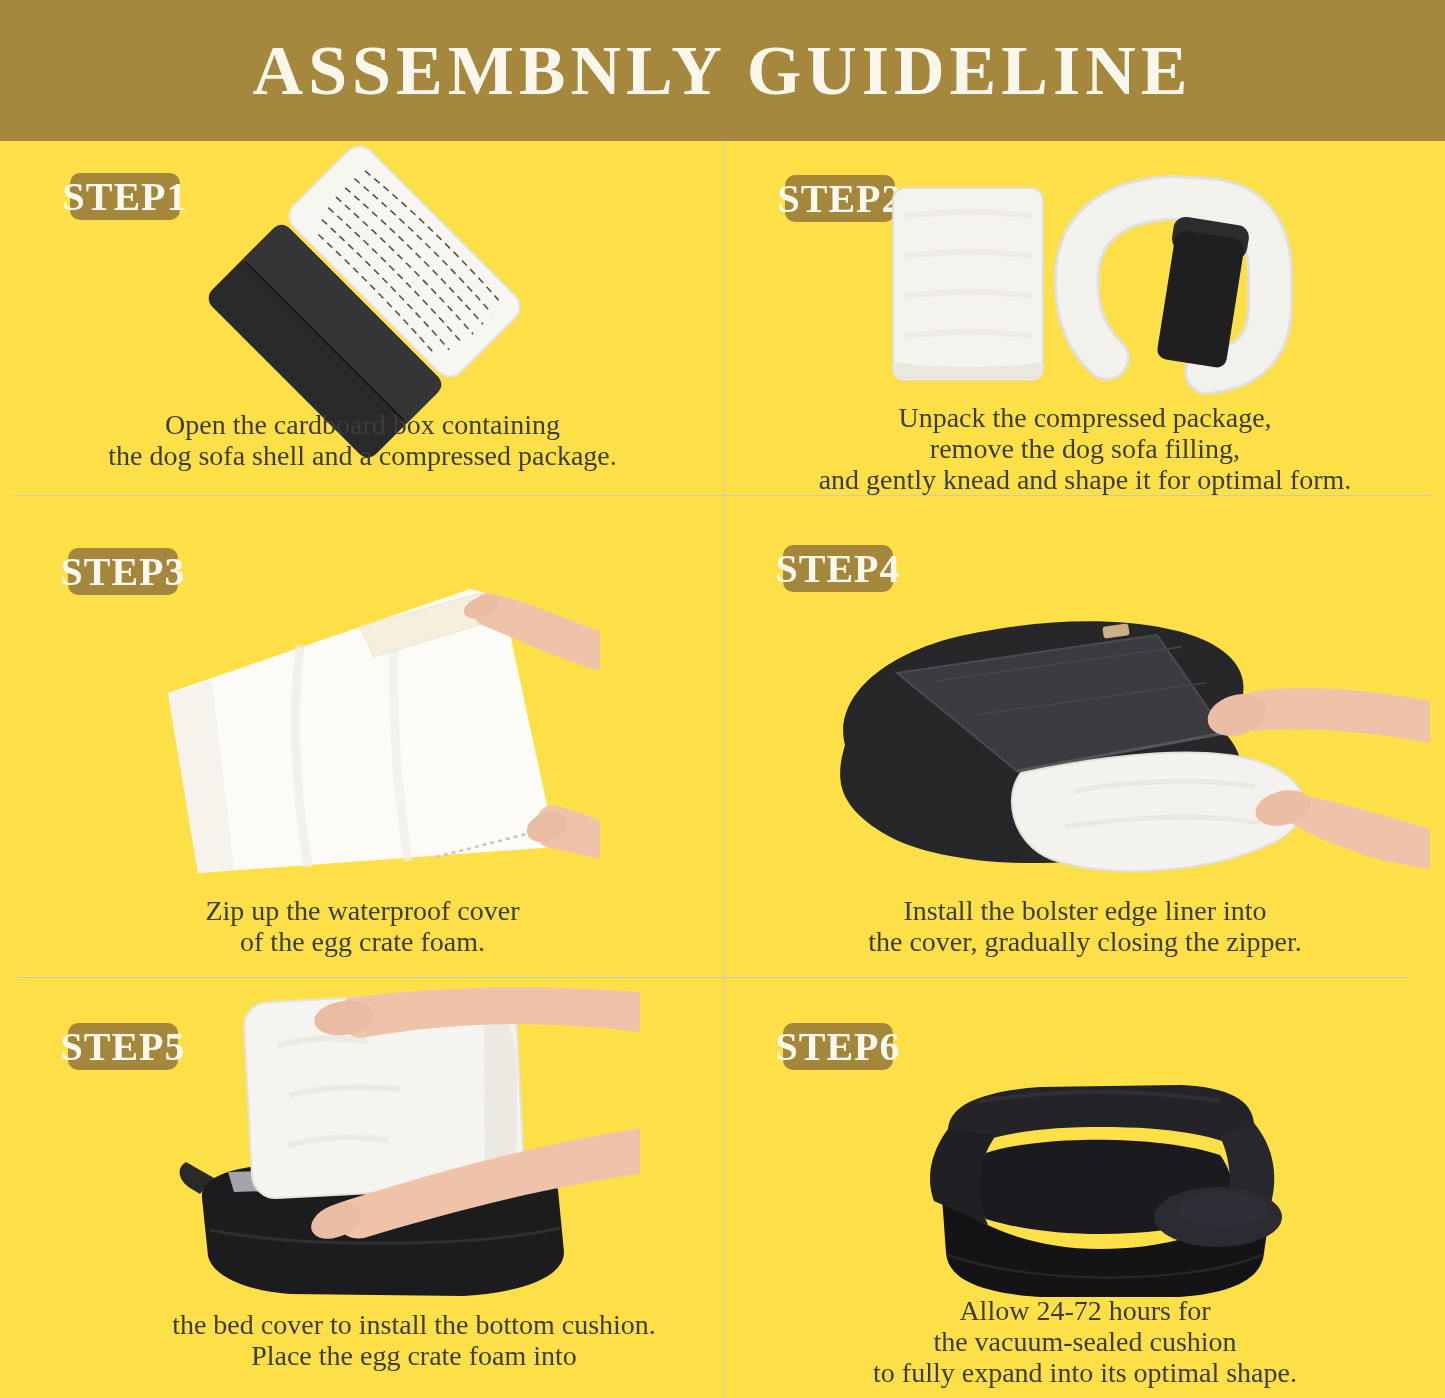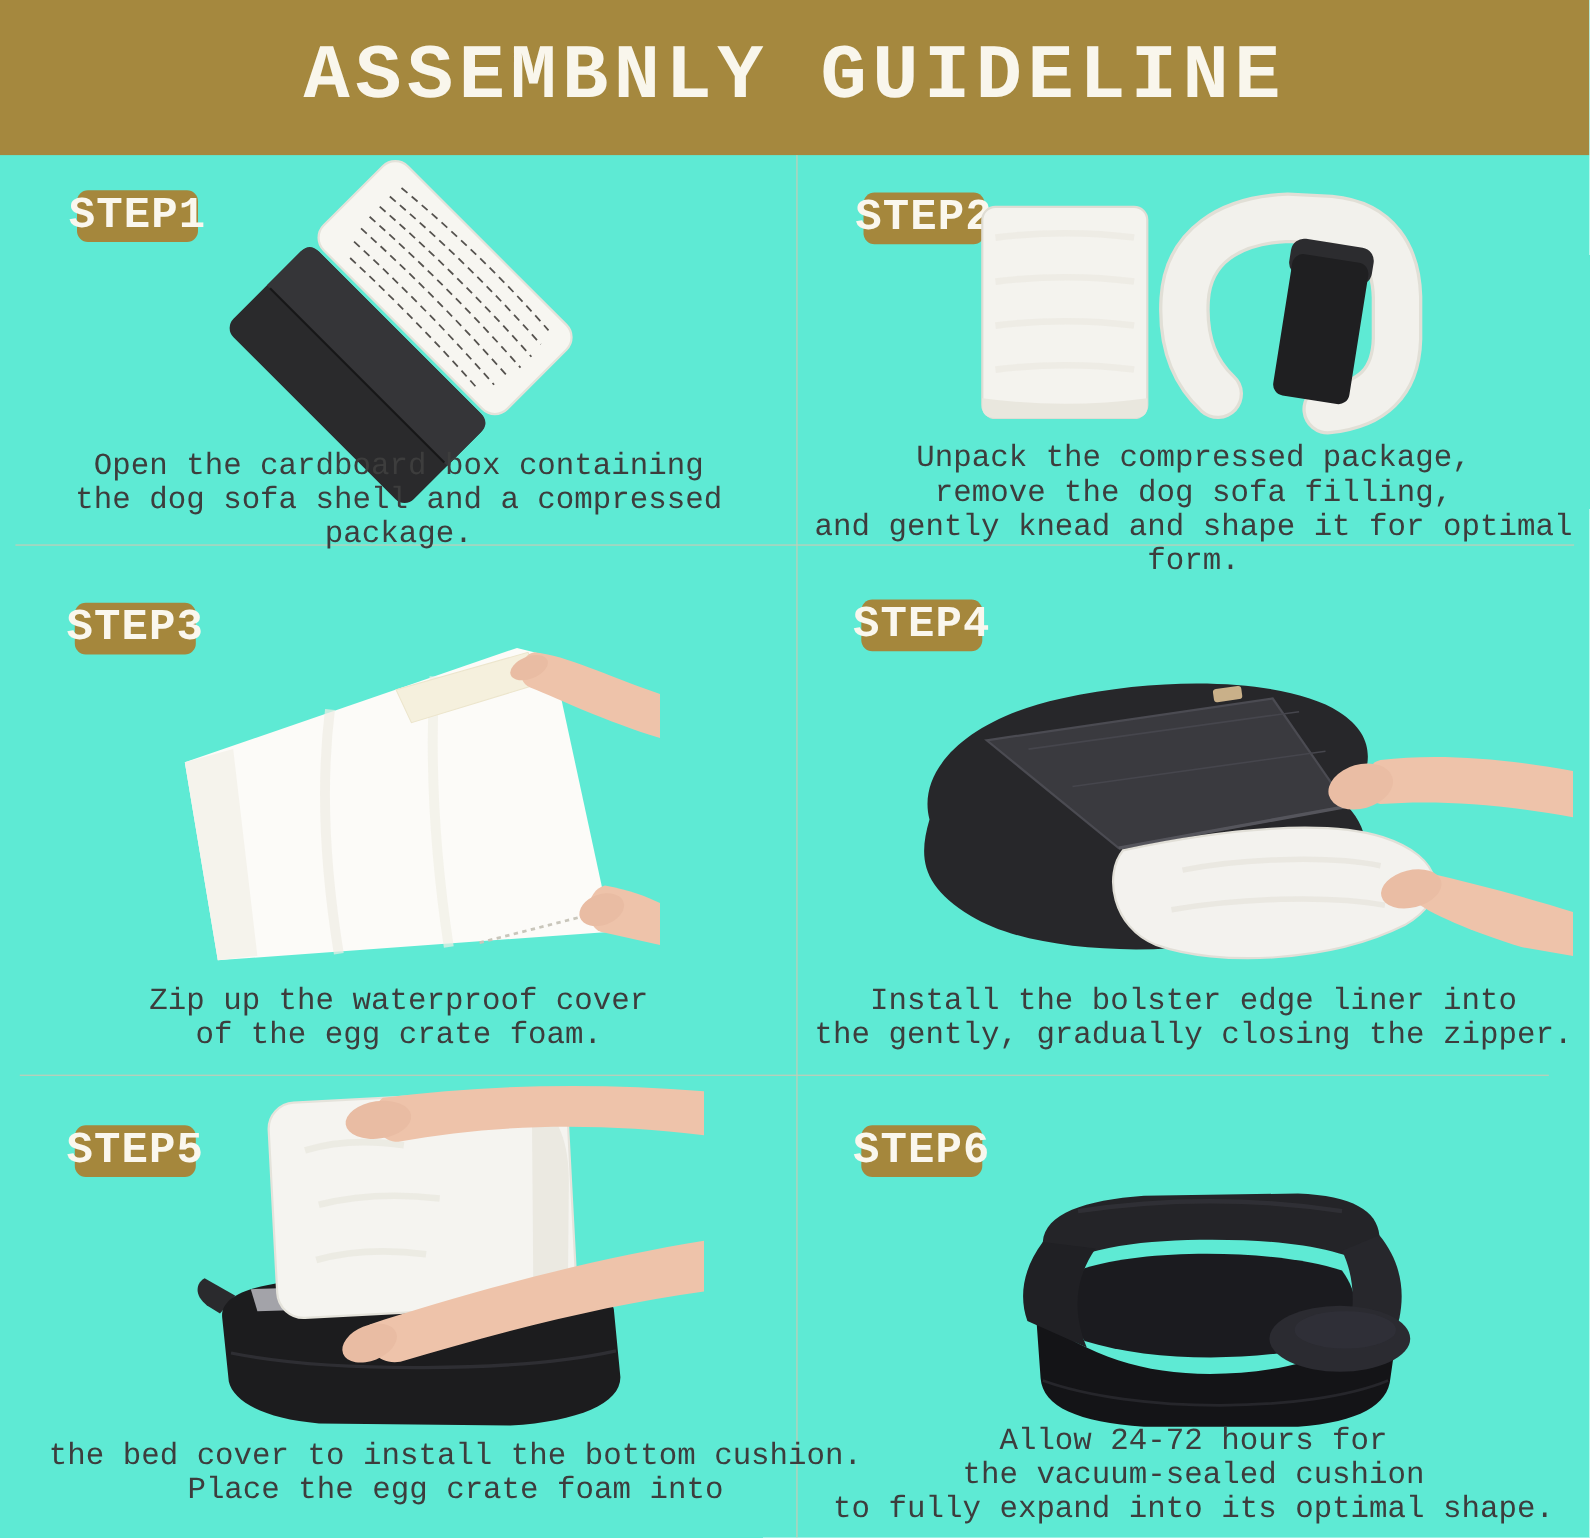--- a/index.html
+++ b/index.html
@@ -1,21 +1,21 @@
 <!DOCTYPE html>
 <html style="--gold: #a5883e; --badge: #a5873c; --captext: #3d3d3d; --divider: #cdc9b4;"><head>
 <meta charset="utf-8">
 <style>
   html,body{margin:0;padding:0;background:#ffffff;}
   .page{
     position:relative;
     width:1445px;height:1398px;
-    background:#5eead4;
+    background:#fde047;
     overflow:hidden;
-    font-family:Liberation Mono, monospace;
+    font-family:Liberation Serif, serif;
   }
   
   .banner{
     position:absolute;left:0;top:0;width:1445px;height:141px;
     background:var(--gold,#a5883e);
     display:flex;align-items:center;justify-content:center;
   }
   .banner h1{
     margin:0;
     font-size:70px;font-weight:bold;
@@ -170,21 +170,21 @@
         <path d="M 290 196 C 340 186 420 182 470 192 M 280 232 C 340 222 420 218 474 228" stroke="#e7e5dd" stroke-width="5" fill="none" opacity="0.8"></path>
         <path d="M 470 96 C 520 90 580 94 645 106 L 645 148 C 580 136 520 132 470 136 C 450 132 452 100 470 96 Z" fill="#eec3aa"></path>
         <ellipse cx="452" cy="120" rx="30" ry="20" fill="#eabda4" transform="rotate(-16 452 120)"></ellipse>
         <path d="M 510 198 C 556 208 606 222 645 234 L 645 274 L 598 266 C 554 252 514 236 498 222 C 488 212 496 198 510 198 Z" fill="#eec3aa"></path>
         <ellipse cx="498" cy="213" rx="28" ry="17" fill="#eabda4" transform="rotate(-14 498 213)"></ellipse>
       </svg>
     </div>
     <div class="badge">STEP4</div>
     <div class="caption">
       <div>Install the bolster edge liner into</div>
-      <div>the gently, gradually closing the zipper.</div>
+      <div>the cover, gradually closing the zipper.</div>
     </div>
   </section>
 
   <section class="cell c31">
     <div class="illus">
       <svg viewBox="0 0 500 325" xmlns="http://www.w3.org/2000/svg">
         <path d="M 50 208 C 38 200 36 188 46 182 L 74 198 L 60 214 Z" fill="#2a2a2d"></path>
         <path d="M 62 218 C 60 200 84 190 118 186 L 350 180 C 392 182 414 194 418 210 L 424 272 C 424 296 386 312 324 316 L 150 314 C 100 310 72 294 68 276 Z" fill="#1c1c1e"></path>
         <path d="M 88 192 L 352 184 L 356 204 L 94 212 Z" fill="#a3a3a9"></path>
         <path d="M 122 188 L 340 182 L 342 195 L 126 201 Z" fill="#86868c"></path>

